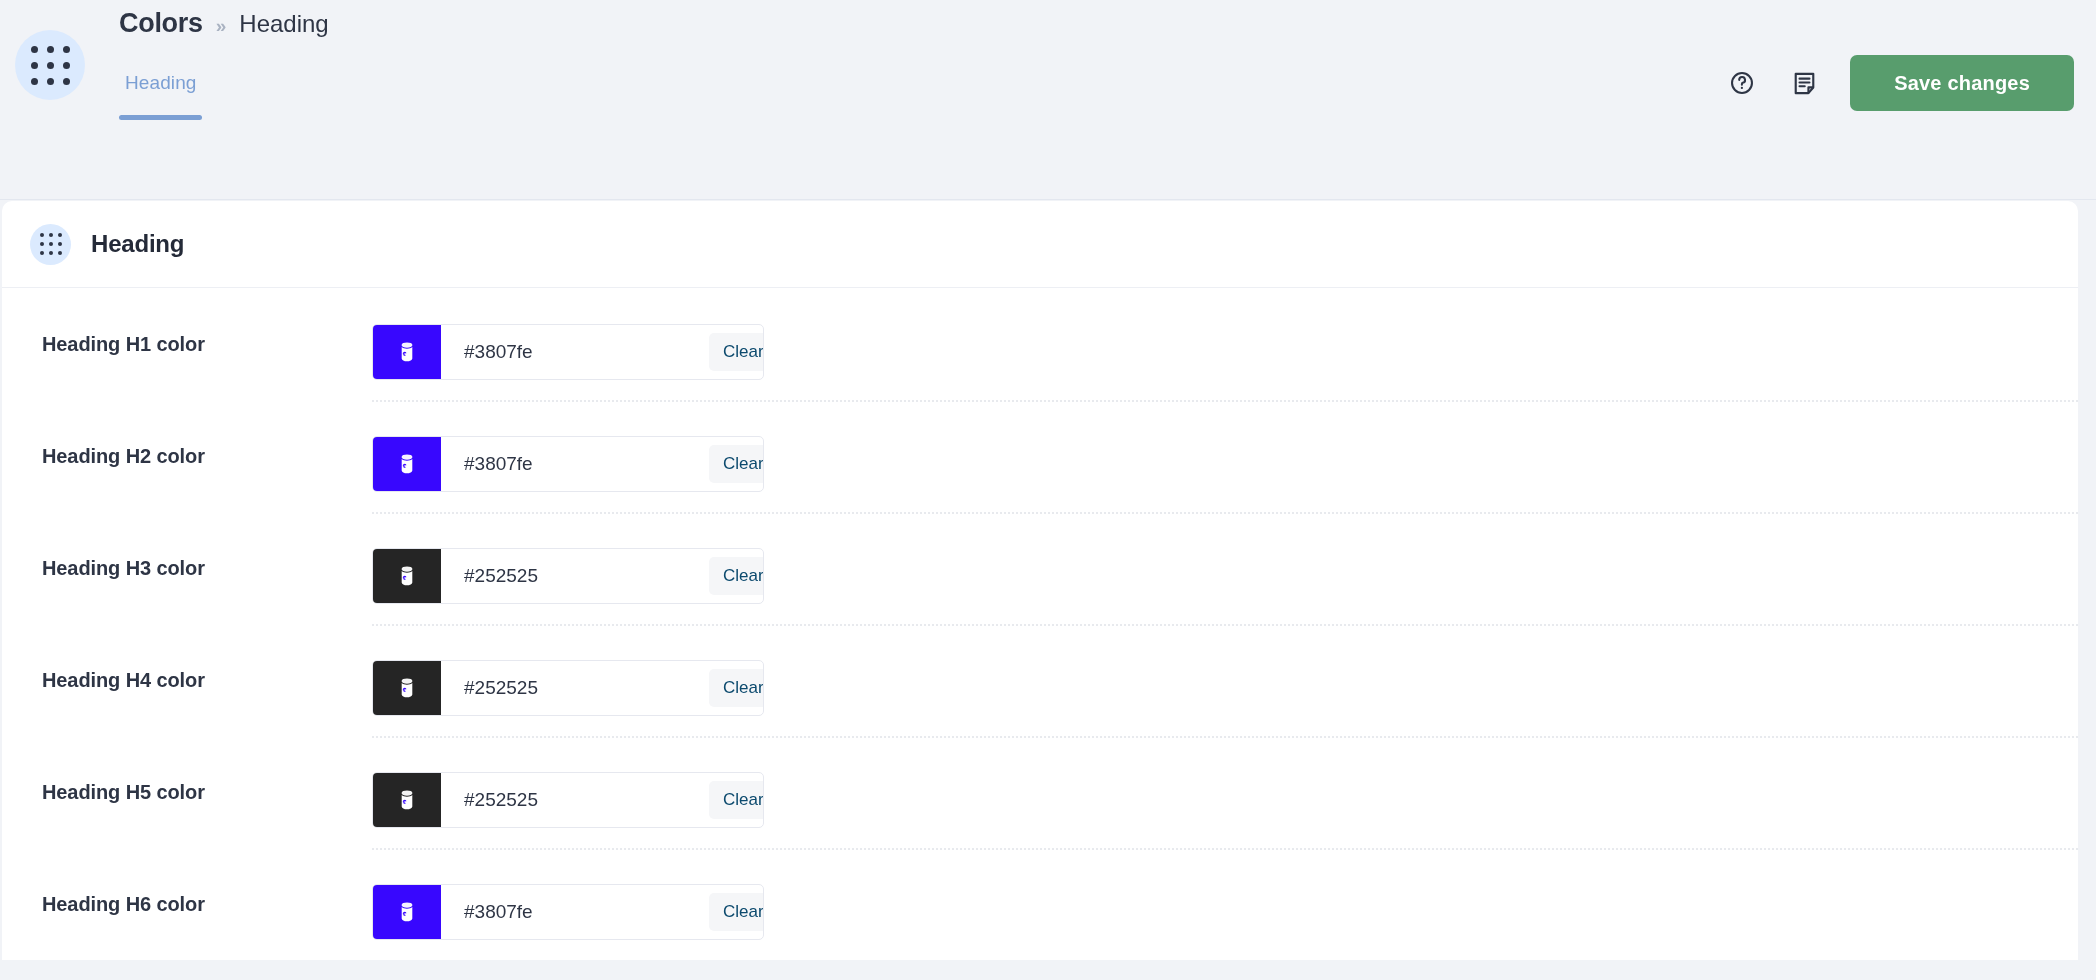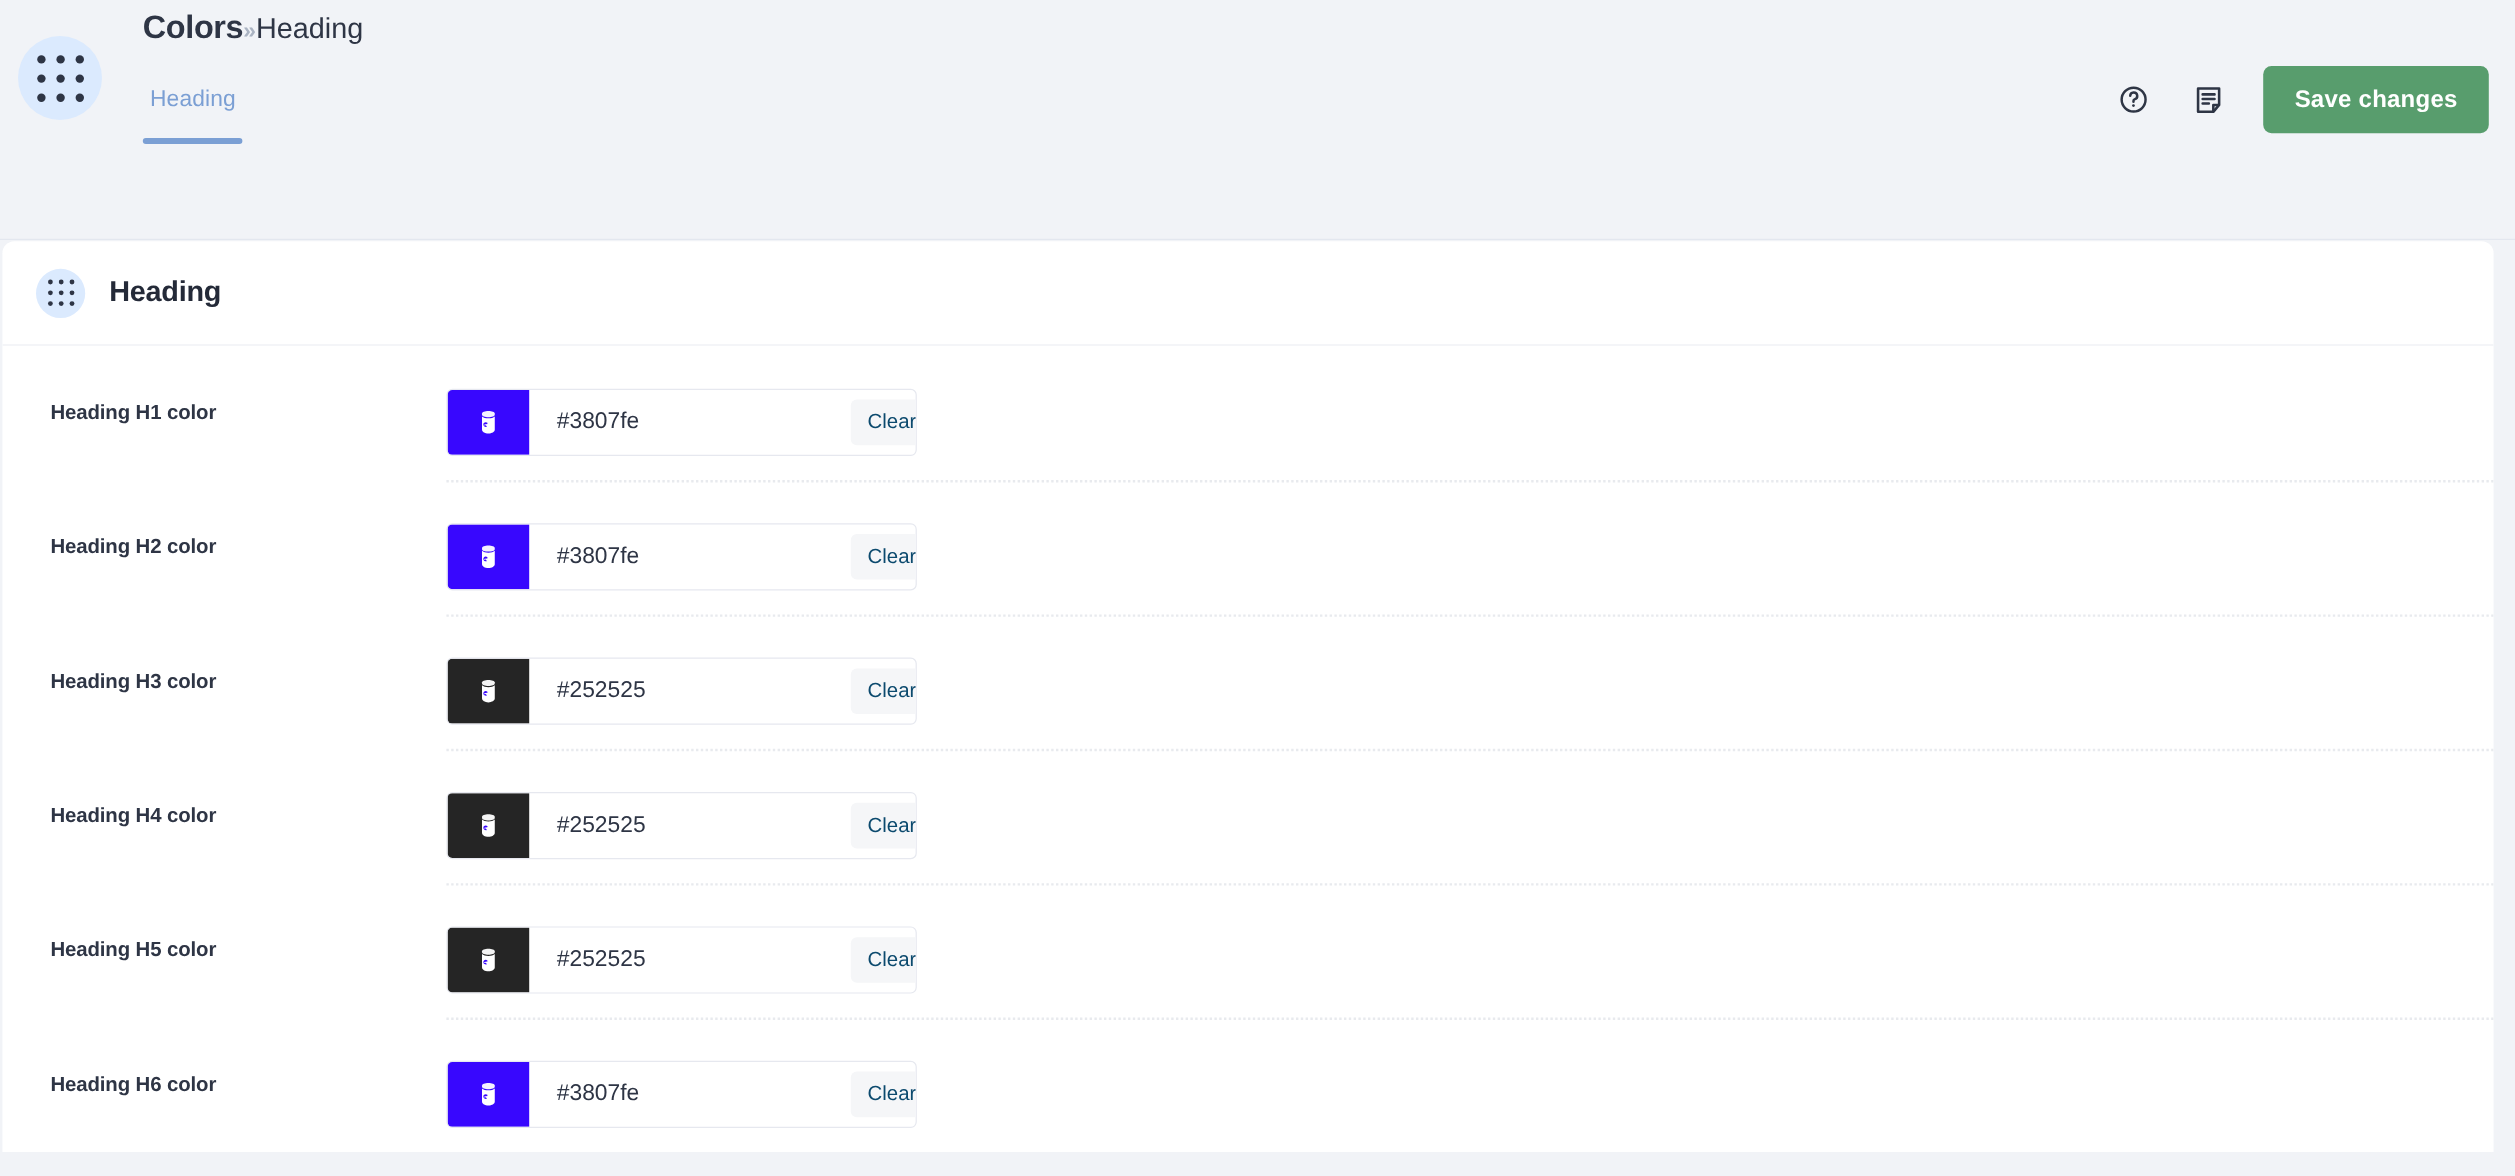--- a/index.html
+++ b/index.html
@@ -55,21 +55,21 @@
 
   .dotgrid.small { gap: 5px; }
   .dotgrid.small span { width: 4px; height: 4px; }
 
   .breadcrumb {
     position: absolute;
     left: 119px;
     top: 8px;
     display: flex;
     align-items: baseline;
-    gap: 0;
+    gap: 13px;
     height: 40px;
   }
   .crumb-main {
     font-size: 27px;
     font-weight: bold;
     color: #2e3545;
     letter-spacing: -0.3px;
   }
   .crumb-sep {
     font-size: 19px;
@@ -129,21 +129,21 @@
   .save-btn {
     background: #589d6d;
     color: #ffffff;
     border: none;
     border-radius: 7px;
     font-family: "Liberation Sans", sans-serif;
     font-size: 20px;
     font-weight: bold;
     letter-spacing: 0.2px;
     height: 56px;
-    padding: 0 26px;
+    padding: 0 44px;
     cursor: pointer;
   }
 
   
   .card {
     position: absolute;
     left: 2px;
     top: 201px;
     width: 2076px;
     background: #ffffff;
@@ -192,21 +192,21 @@
     position: absolute;
     left: 370px;
     right: 0;
     top: 0;
     border-top: 2px dotted #e8eaee;
   }
 
   .row-label {
     width: 370px;
     padding-left: 40px;
-    font-size: 17px;
+    font-size: 20px;
     font-weight: bold;
     color: #2e3545;
     letter-spacing: -0.1px;
   }
 
   .color-field {
     display: flex;
     align-items: stretch;
     width: 392px;
     height: 56px;

